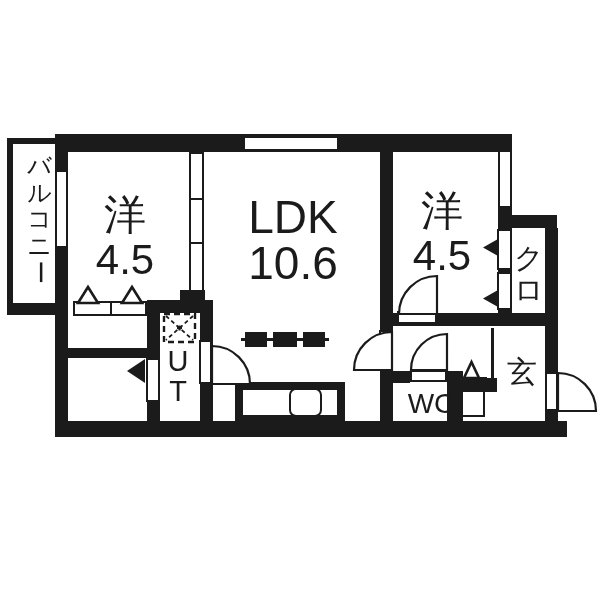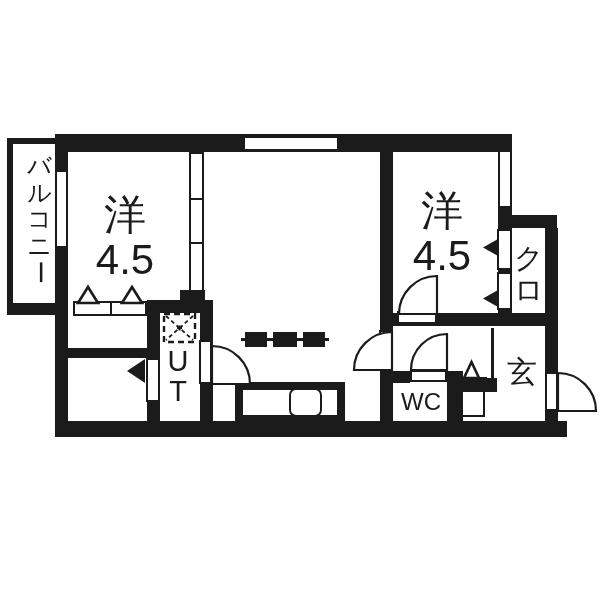--- a/index.html
+++ b/index.html
@@ -114,34 +114,38 @@
       <span class="vc">コ</span>
       <span class="vc">ニ</span>
       <span class="vc rot">ー</span>
     </div>
 
   <div class="lbl" style="left:83px;top:192px;width:84px;font-size:42px;line-height:45px">
     <div>洋</div>
     <div>4.5</div>
   </div>
 
+  <div class="lbl" style="left:241px;top:194px;width:104px;font-size:46px;line-height:46px">
+    <div>LDK</div>
+    <div>10.6</div>
+  </div>
 
   <div class="lbl" style="left:400px;top:188px;width:84px;font-size:42px;line-height:45px">
     <div>洋</div>
     <div>4.5</div>
   </div>
 
   <div class="lbl vtext" style="left:514px;top:242px;width:28px;font-size:29px;line-height:32px">
       <span class="vc">ク</span>
       <span class="vc">ロ</span>
     </div>
 
 
   <div class="lbl vtext" style="left:165px;top:346px;width:26px;font-size:29px;line-height:30px">
       <span class="vc">U</span>
       <span class="vc">T</span>
     </div>
 
-  <div class="lbl" style="left:393px;top:388px;width:56px;font-size:24px">WC</div>
+  <div class="lbl" style="left:403px;top:388px;width:56px;font-size:28px">WC</div>
 
   <div class="lbl" style="left:506px;top:352px;width:32px;font-size:30px">玄</div>
 
 </div>
 
 </body></html>

